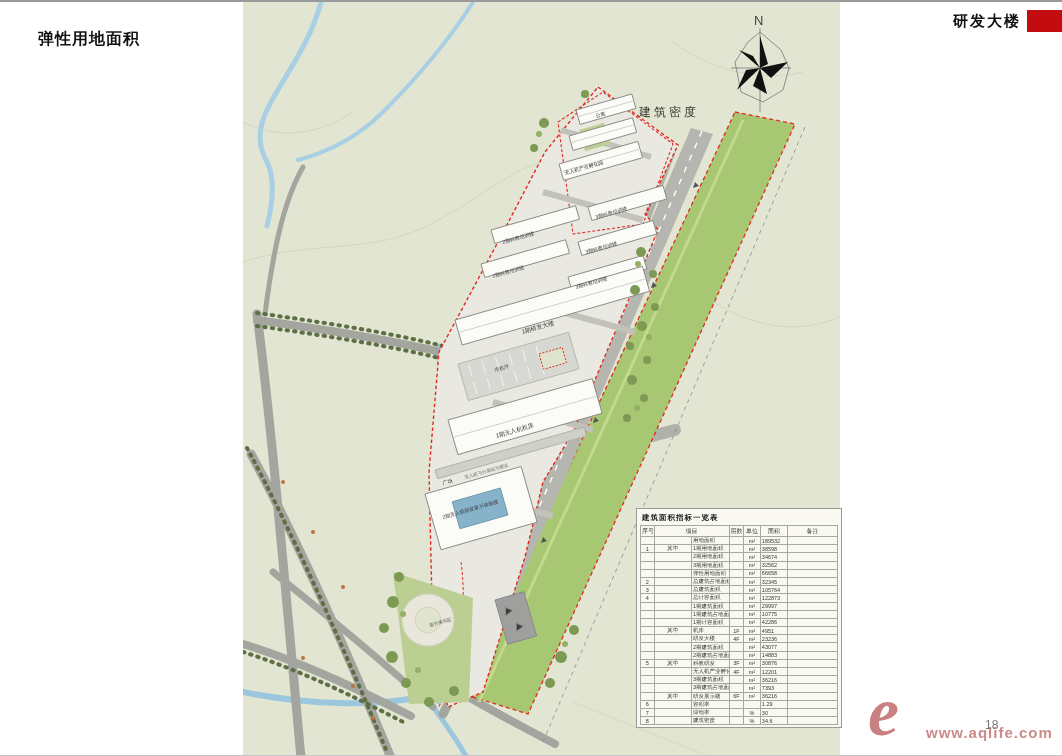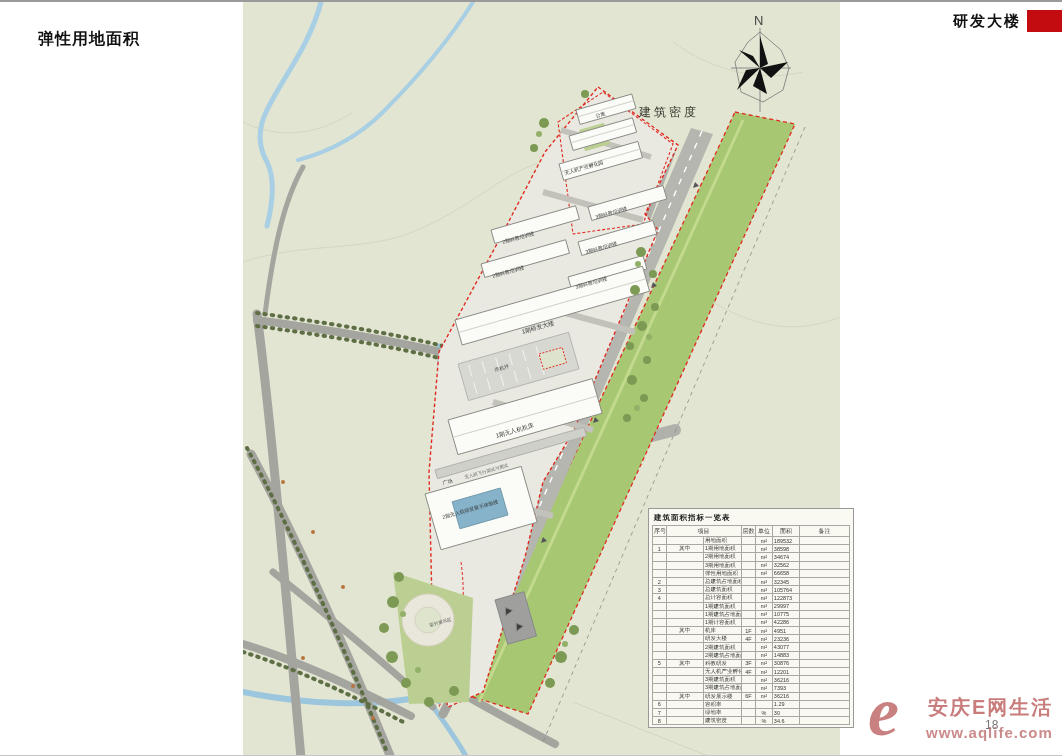--- a/index.html
+++ b/index.html
@@ -8,21 +8,21 @@
           border-top:2px solid #9a9a9a; border-bottom:1px solid #c5c5c5; }
   .page-title { position:absolute; left:38px; top:27px; font-size:16px; font-weight:bold; color:#121212; letter-spacing:1px; }
   .header-right { position:absolute; right:0; top:8px; display:flex; align-items:center; }
   .header-right .txt { font-size:15px; font-weight:bold; color:#121212; letter-spacing:2px; margin-right:6px; }
   .red-box { width:35px; height:22px; background:#c20c10; }
   #map { position:absolute; left:243px; top:0; width:597px; height:756px; background:#e2e5d2; }
   #map svg { position:absolute; left:0; top:0; }
   .mlabel { position:absolute; transform-origin:0 0; white-space:nowrap; line-height:1.15; color:#333; }
   .mlabel.wrap { white-space:normal; text-align:center; }
   .plan-table { position:absolute; left:393px; top:506px; width:206px; background:rgba(250,249,242,.97);
-                border:1px solid #999; padding:3px 3px 2px 3px;margin-left:12px; }
+                border:1px solid #999; padding:3px 3px 2px 3px; }
   .plan-table .t-title { font-size:7.5px; font-weight:bold; color:#222; margin:1px 0 2px 2px; letter-spacing:1px; }
   .plan-table table { width:100%; border-collapse:collapse; table-layout:fixed; }
   .plan-table th, .plan-table td { border:0.5px solid #a8a8a2; font-size:5.5px; color:#3a3a36;
                 padding:0 1px; height:8.2px; overflow:hidden; white-space:nowrap; font-weight:normal; text-align:left; }
   .plan-table th { text-align:center; height:11px; font-size:6px; }
   .plan-table td.c { text-align:center; }
   .watermark { position:absolute; left:868px; top:684px; width:194px; height:72px; z-index:3; opacity:.85; }
   .watermark .big-e { position:absolute; left:0; top:-14px; font-family:"Liberation Serif", serif; font-style:italic;
                 font-weight:bold; font-size:70px; color:#c06a6a; }
   .watermark .cn { position:absolute; left:60px; top:8px; font-size:20px; font-weight:bold; color:#bf6666; letter-spacing:2px; }
@@ -488,17 +488,16 @@
             </tr>
           </tbody>
       </table>
     </div>
   </div>
 
   <div class="page-num">18</div>
 
   <div class="watermark">
     <span class="big-e">e</span>
-    <span class="cn">安庆E网生活</span>
     <span class="url">www.aqlife.com</span>
   </div>
 
 </div>
 
 </body></html>

